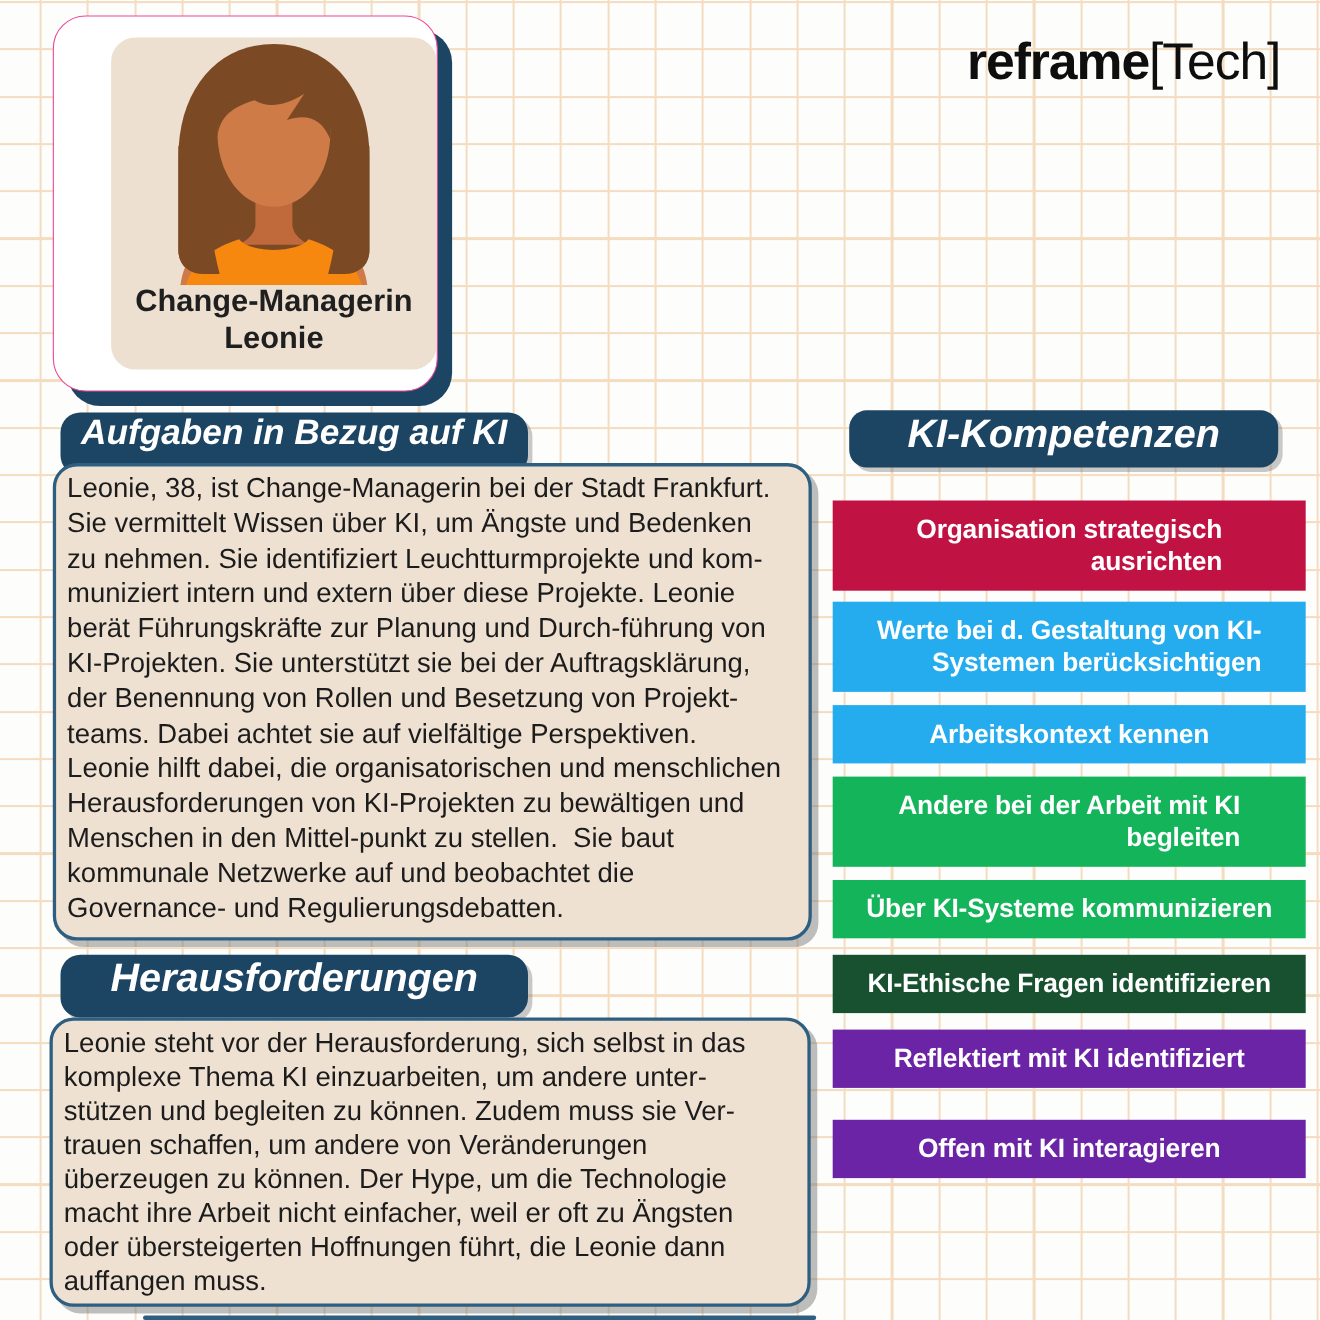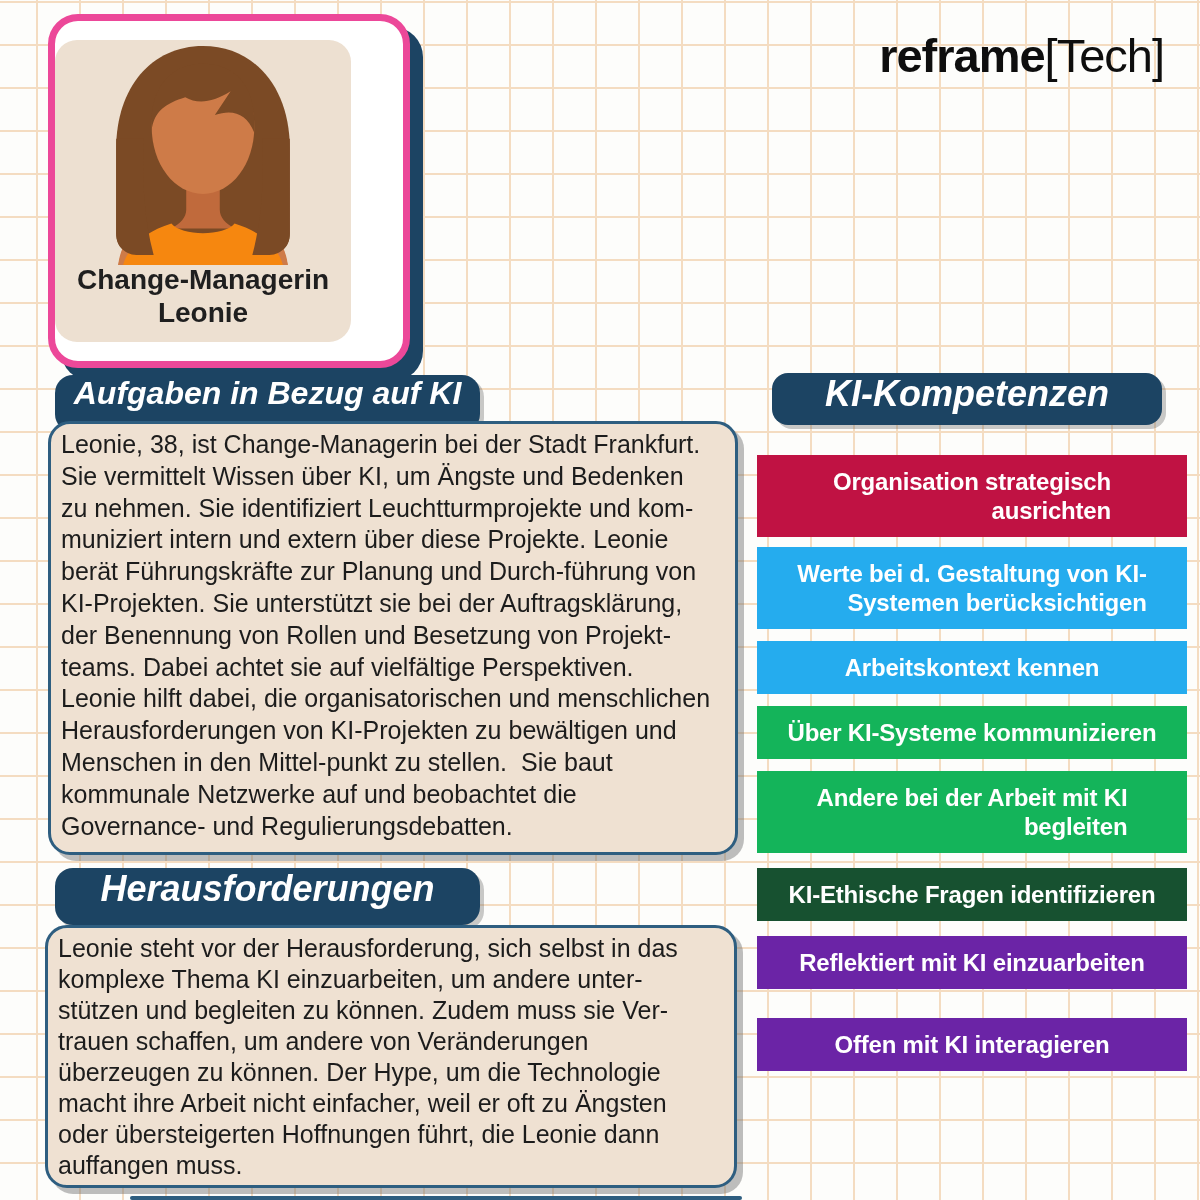--- a/index.html
+++ b/index.html
@@ -15,23 +15,23 @@
   .abs{position:absolute;}
 
   
   .logo{top:28px;right:36px;font-size:47px;color:#0e0e0e;letter-spacing:-1px;}
   .logo .b{font-weight:800;}
   .logo .t{font-weight:500;}
 
   
   .avatar-card{
     left:48px;top:14px;width:348px;height:340px;background:#ffffff;
-    border:7px solid #ec4899;border-radius:30px;
+    border:1px solid #ec4899;border-radius:30px;
     box-shadow:13px 13px 0 #1C4463;
-    display:flex;align-items:center;justify-content:flex-start;
+    display:flex;align-items:center;justify-content:flex-end;
   }
   .avatar-inner{
     width:296px;height:302px;background:#EDE0D1;border-radius:22px;
     display:flex;flex-direction:column;align-items:center;overflow:hidden;
   }
   .avatar-inner svg{flex:none;}
   .avatar-name{
     text-align:center;font-weight:700;font-size:28px;line-height:33px;
     color:#1f1f1f;margin-top:-2px;white-space:pre;
   }
@@ -139,21 +139,21 @@
 
 <div class="abs pill pill-competencies">
   <span>KI-Kompetenzen</span>
 </div>
 <div class="abs bars">
     <div class="bar" style="background: rgb(192, 18, 67);">Organisation strategisch
 ausrichten</div>
     <div class="bar" style="background: rgb(37, 172, 238);">Werte bei d. Gestaltung von KI-
 Systemen berücksichtigen</div>
     <div class="bar" style="background: rgb(37, 172, 238);">Arbeitskontext kennen</div>
-    <div class="bar" style="background: rgb(20, 180, 90);">Über KI-Systeme kommunizieren</div>
     <div class="bar" style="background: rgb(20, 180, 90);">Andere bei der Arbeit mit KI
 begleiten</div>
+    <div class="bar" style="background: rgb(20, 180, 90);">Über KI-Systeme kommunizieren</div>
     <div class="bar" style="background: rgb(23, 81, 48);">KI-Ethische Fragen identifizieren</div>
-    <div class="bar" style="background: rgb(107, 36, 166);">Reflektiert mit KI einzuarbeiten</div>
+    <div class="bar" style="background: rgb(107, 36, 166);">Reflektiert mit KI identifiziert</div>
     <div class="bar" style="background: rgb(107, 36, 166);">Offen mit KI interagieren</div>
   </div>
 
 <div class="abs bottom-line"></div>
 
 </body></html>

